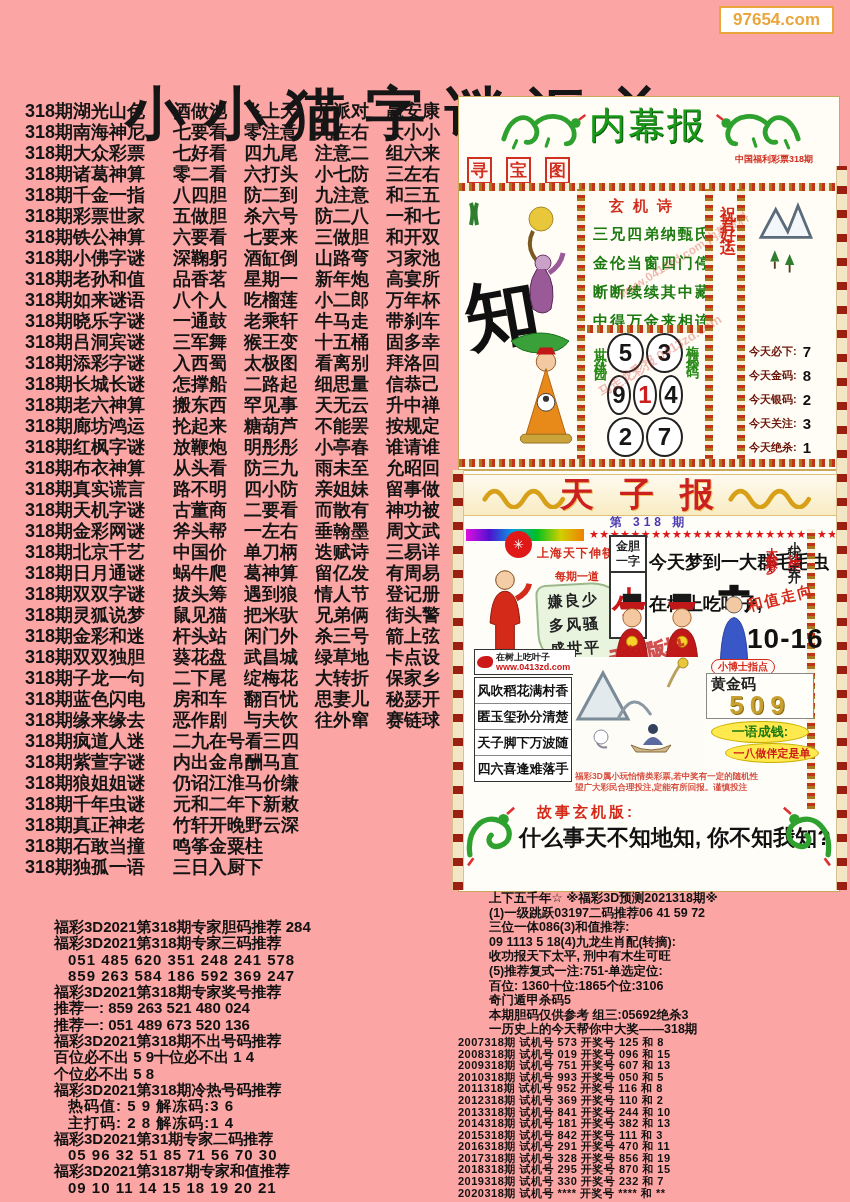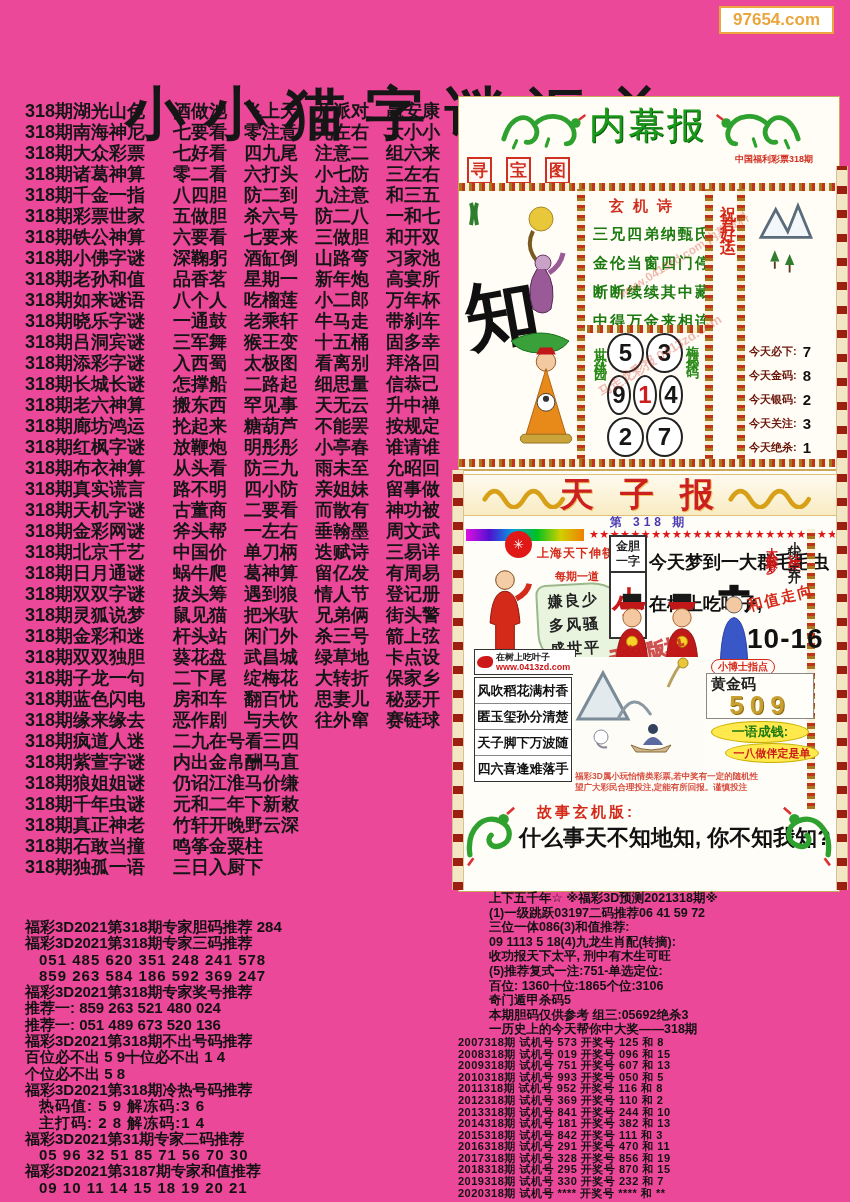--- a/index.html
+++ b/index.html
@@ -1,33 +1,33 @@
 <!DOCTYPE html>
 <html><head>
 <meta charset="utf-8">
 <style>
   html,body{margin:0;padding:0;background:#e8e8e8;}
-  .page{position:relative;width:850px;height:1202px;background:#ec4899;overflow:hidden;
+  .page{position:relative;width:850px;height:1202px;background:#fca5a5;overflow:hidden;
         font-family:"Liberation Sans","DejaVu Sans",sans-serif;color:#151515;}
   
   .watermark{position:absolute;top:6px;right:16px;border:2px solid #eaa53c;color:#eaa53c;
              font-size:17px;font-weight:bold;padding:2px 12px;background:#fff;}
   
   .main-title{position:absolute;left:55px;top:34px;width:700px;text-align:center;
               font-size:60px;font-weight:900;letter-spacing:20px;color:#161616;
               transform:scaleY(0.95);white-space:nowrap;}
   
   .puzzle-list{position:absolute;left:25px;top:101px;width:432px;}
   .p-row{display:flex;height:21px;line-height:21px;font-weight:bold;font-size:18px;white-space:nowrap;}
   .p-label{width:148px;flex:none;}
   .p-col{width:71px;flex:none;}
   .p-col.wide{width:284px;}
   
   .bl-block{position:absolute;left:25px;top:919px;width:430px;}
-  .bl-line{font-weight:bold;font-size:15px;line-height:16.3px;white-space:nowrap;color:#111;}
+  .bl-line{font-weight:bold;font-size:15px;line-height:16.3px;white-space:nowrap;color:#111;margin-left:29px;}
   .bl-line.num{padding-left:14px;letter-spacing:1px;}
   
   .right-col{position:absolute;left:456px;top:96px;width:390px;height:1106px;}
   .chain-h{position:absolute;height:8px;background:repeating-linear-gradient(90deg,#a8781e 0 3px,#c03318 3px 6px,#f7efd8 6px 10px);}
   .chain-v{position:absolute;width:8px;background:repeating-linear-gradient(0deg,#a8781e 0 3px,#c03318 3px 6px,#f7efd8 6px 10px);}
   .frame-dots{position:absolute;width:10px;background:repeating-linear-gradient(0deg,#9b2012 0 8px,#f2e6c4 8px 24px);border-left:1px solid #d8c290;border-right:1px solid #d8c290;}
   
   .neimu{position:absolute;left:2px;top:0;width:380px;height:372px;border:1px solid #caa85a;background:#fffdf6;}
   .nm-title{position:absolute;left:130px;top:4px;width:130px;font-size:37px;font-weight:400;
             color:#1a9a1a;text-shadow:1px 1px 0 #0a5c0a;letter-spacing:2px;}

